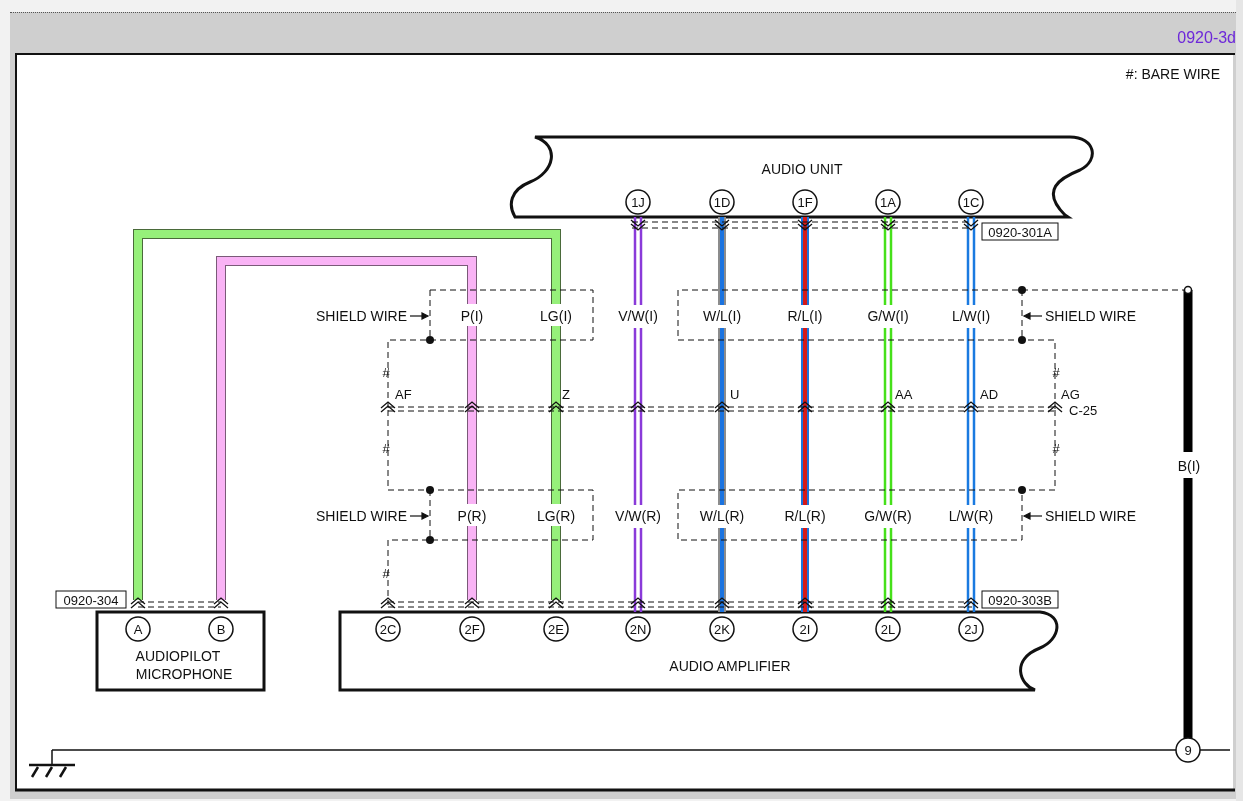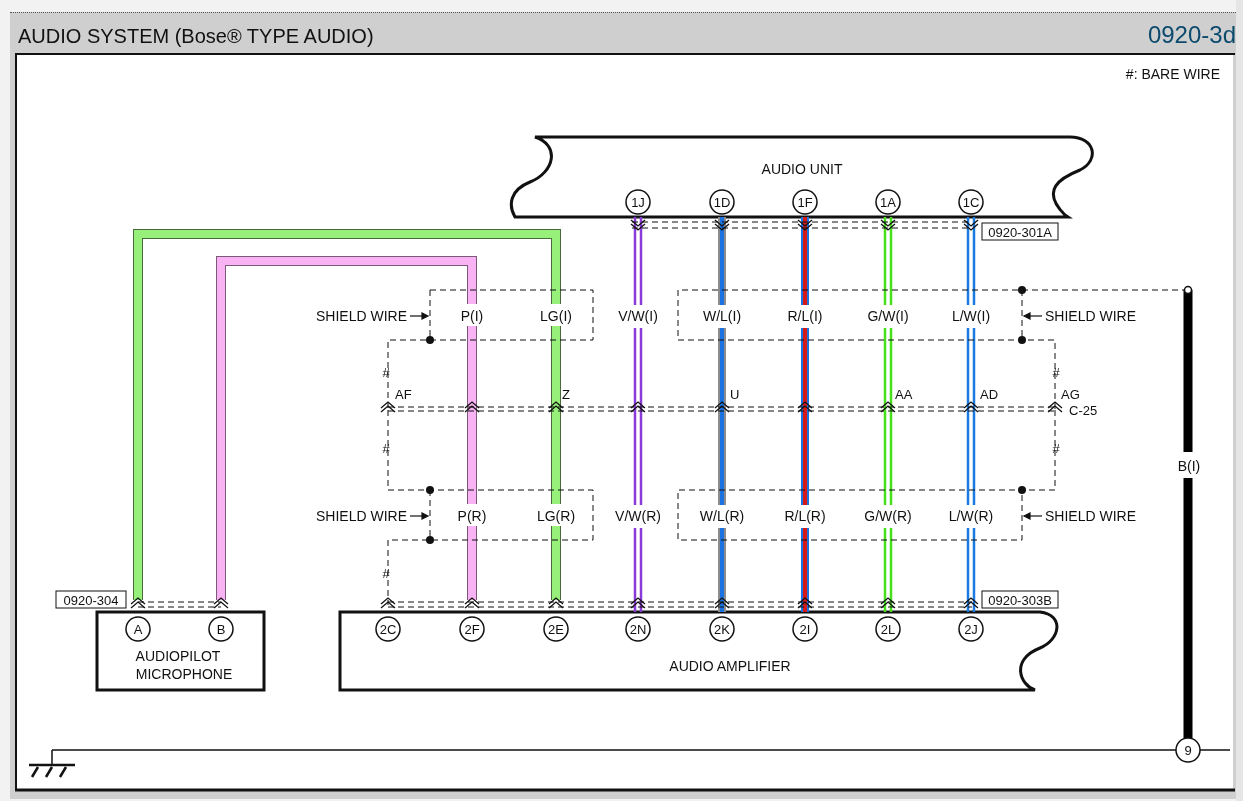--- a/index.html
+++ b/index.html
@@ -6,33 +6,32 @@
   body { width: 1243px; height: 801px; position: relative; overflow: hidden;
          font-family: "Liberation Sans", sans-serif; }
   #page {
     position: absolute; left: 10px; top: 12px; width: 1226px; height: 786px;
     background: #cfcfcf; border-top: 1px dotted #555;
   }
   #header-title {
     position: absolute; left: 8px; top: 12px; font-size: 20px; color: #111;
   }
   #header-code {
-    position: absolute; right: 0px; top: 8px; font-size: 24px; color: #0c4a6e;
+    position: absolute; right: 0px; top: 16px; font-size: 16px; color: #6d28d9;
   }
   #diagram { position: absolute; left: 0; top: 0; }
   svg text { font-family: "Liberation Sans", sans-serif; fill: #111; }
   .lbl { font-size: 14px; }
   .pin { font-size: 13px; }
   #right-shade { position:absolute; right:0; top:0; width:7px; height:801px; background:#e6e6e6; }
 </style>
 </head>
 <body>
 
 <div id="page">
-  <div id="header-title">AUDIO SYSTEM (Bose® TYPE AUDIO)</div>
   <div id="header-code">0920-3d</div>
 </div>
 <div id="right-shade"></div>
 
 <svg id="diagram" width="1243" height="801" viewBox="0 0 1243 801">
 
   <rect x="15" y="54" width="1218" height="736" fill="#fff"></rect>
   <line x1="15" y1="54" x2="1235" y2="54" stroke="#111" stroke-width="2"></line>
   <line x1="16" y1="54" x2="16" y2="790" stroke="#111" stroke-width="2"></line>
   <line x1="15" y1="790" x2="1235" y2="790" stroke="#111" stroke-width="3"></line>

